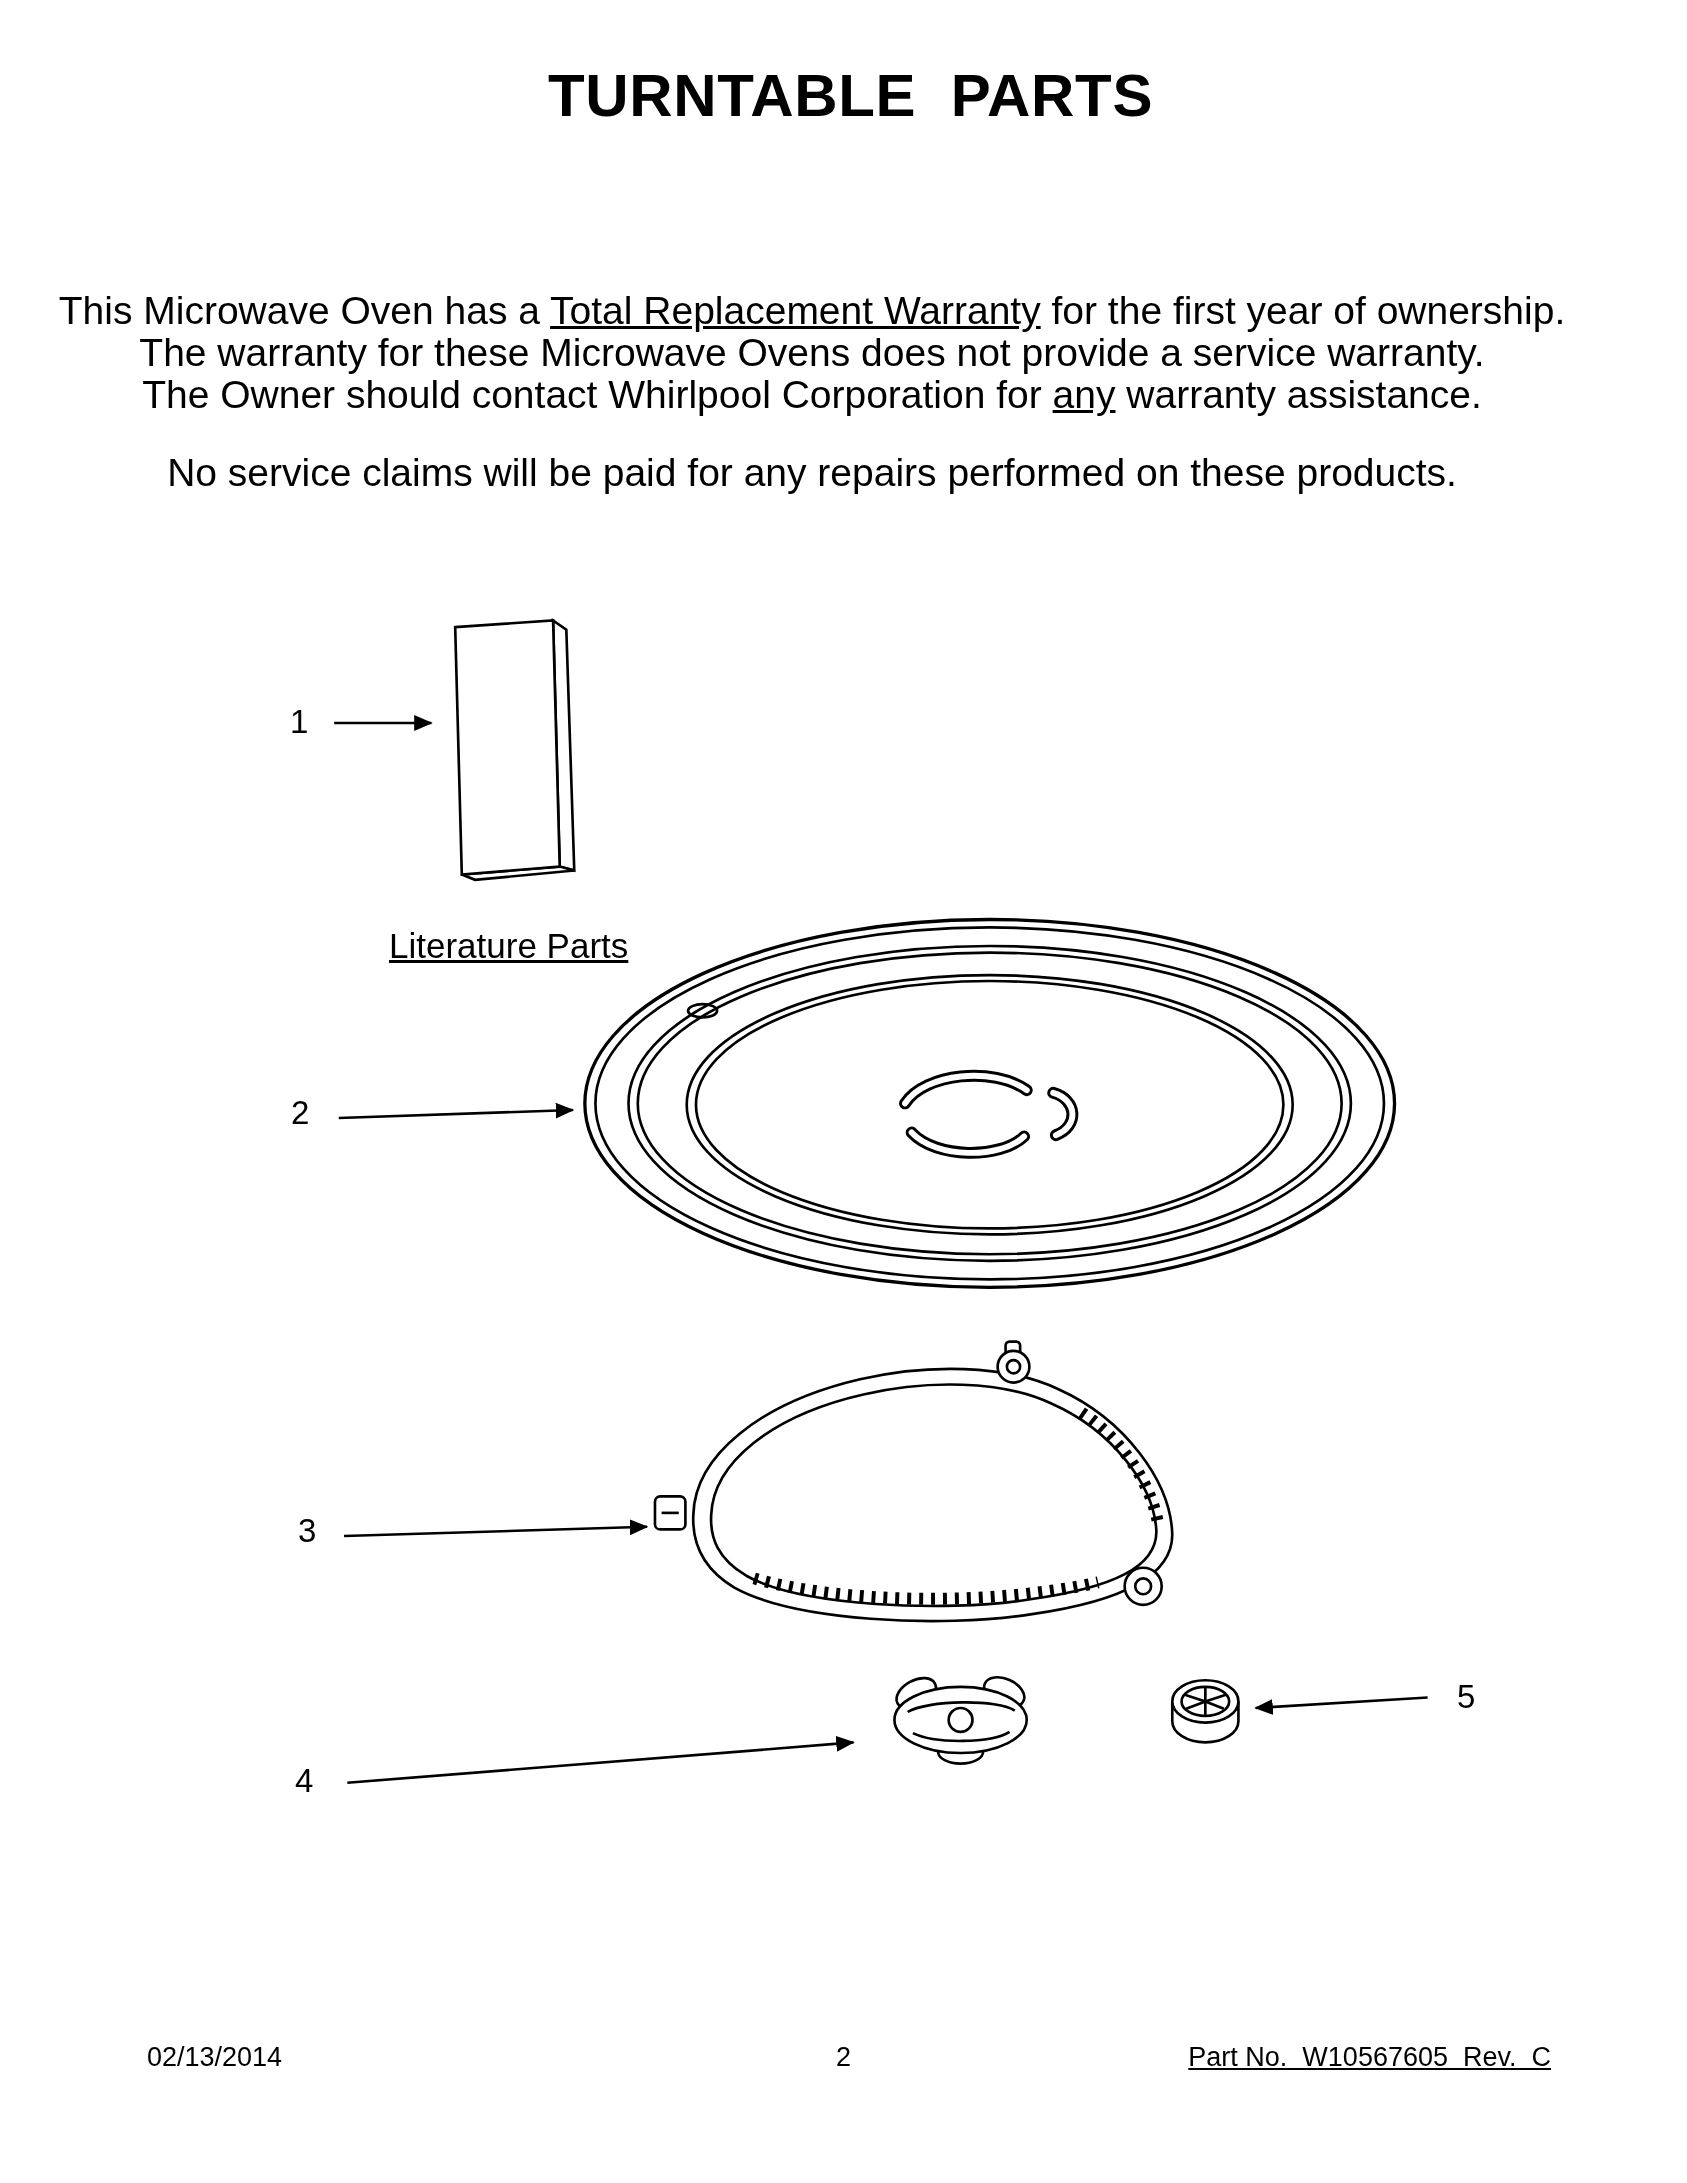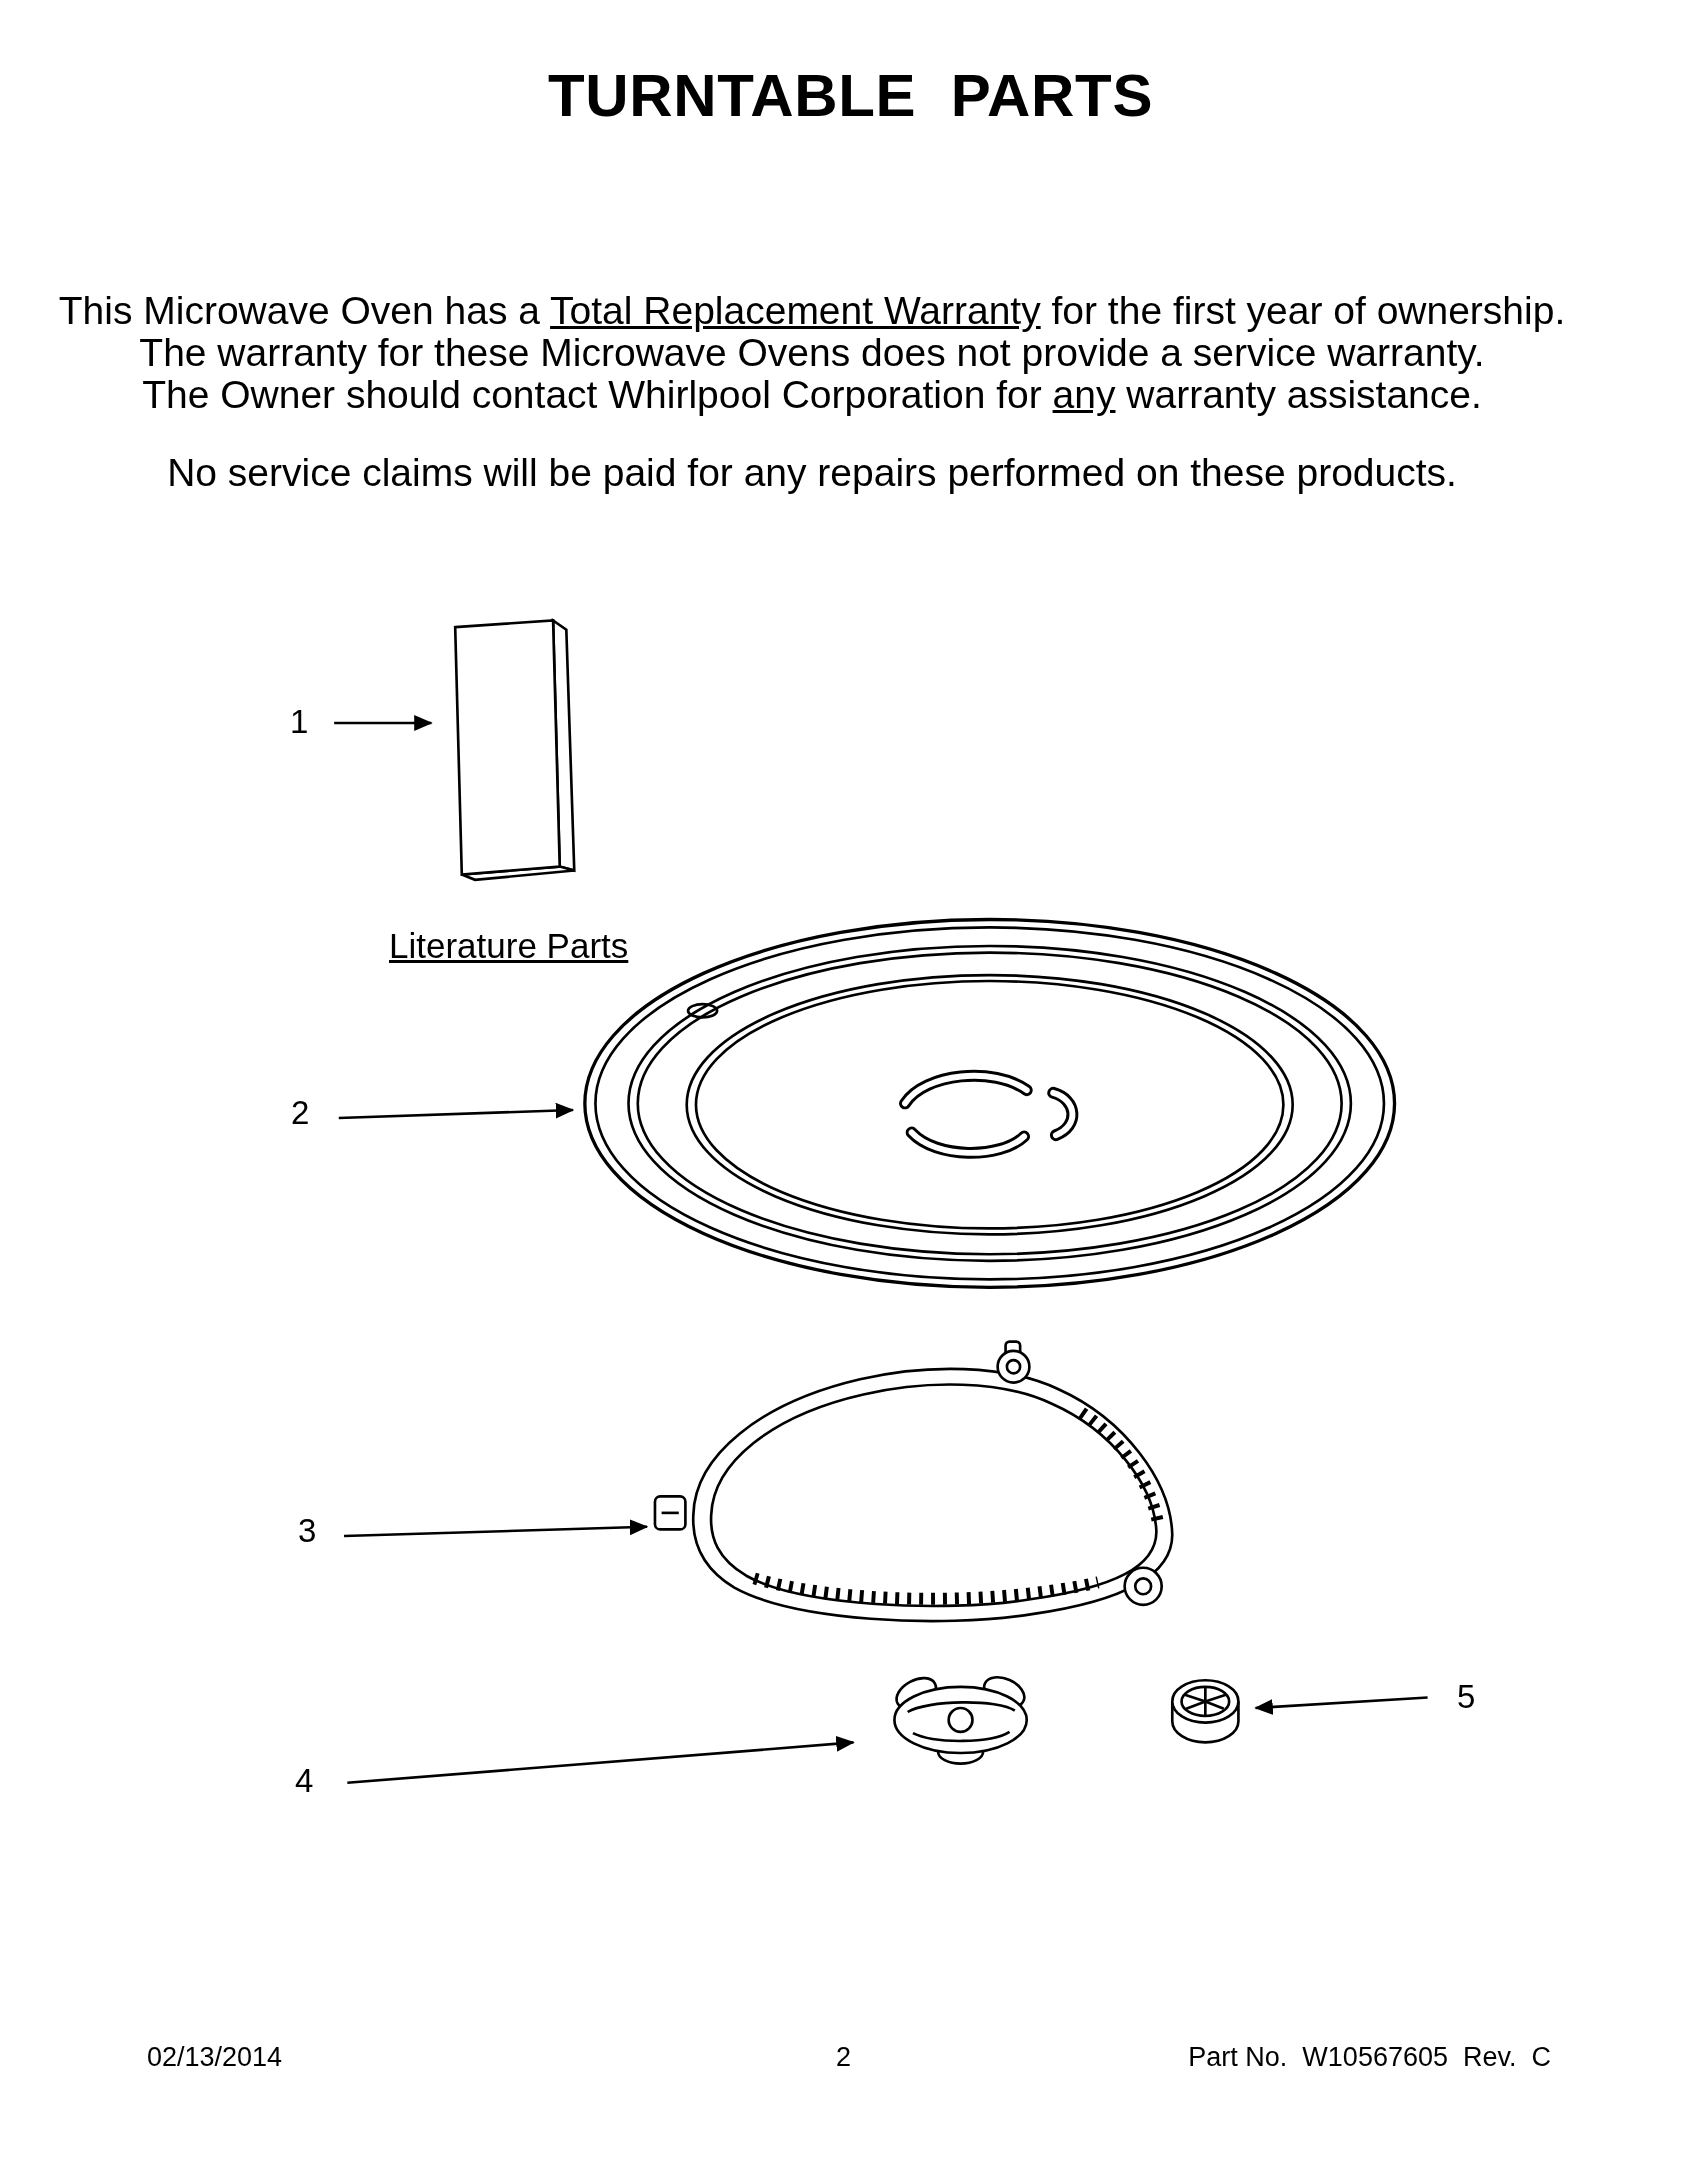--- a/index.html
+++ b/index.html
@@ -31,21 +31,21 @@
   .co-2 { left:291px;  top:1094px; }
   .co-3 { left:298px;  top:1512px; }
   .co-4 { left:295px;  top:1762px; }
   .co-5 { left:1457px; top:1678px; }
   .footer {
     position:absolute; top:2042px; left:0; width:1687px;
     font-size:27px;
   }
   .f-left   { position:absolute; left:147px; top:0; }
   .f-center { position:absolute; left:0; top:0; width:1687px; text-align:center; }
-  .f-right  { position:absolute; right:136px; top:0; text-align:right; white-space:pre; }
+  .f-right  { position:absolute; right:136px; top:0; text-align:right; white-space:pre;text-decoration:underline; }
   svg.diagram { position:absolute; left:0; top:0; }
   .ln   { stroke:#000; stroke-width:4; fill:none; }
   .ln5  { stroke:#000; stroke-width:5; fill:none; }
   .wfill{ fill:#fff; stroke:#000; stroke-width:4; }
   .hatch{ stroke:#000; stroke-width:18; fill:none; stroke-dasharray:6 12; }
   .thick{ stroke:#000; stroke-width:18; fill:none; stroke-linecap:round; }
   .thin-w{ stroke:#fff; stroke-width:9; fill:none; stroke-linecap:round; }
 </style>
 </head>
 <body>

